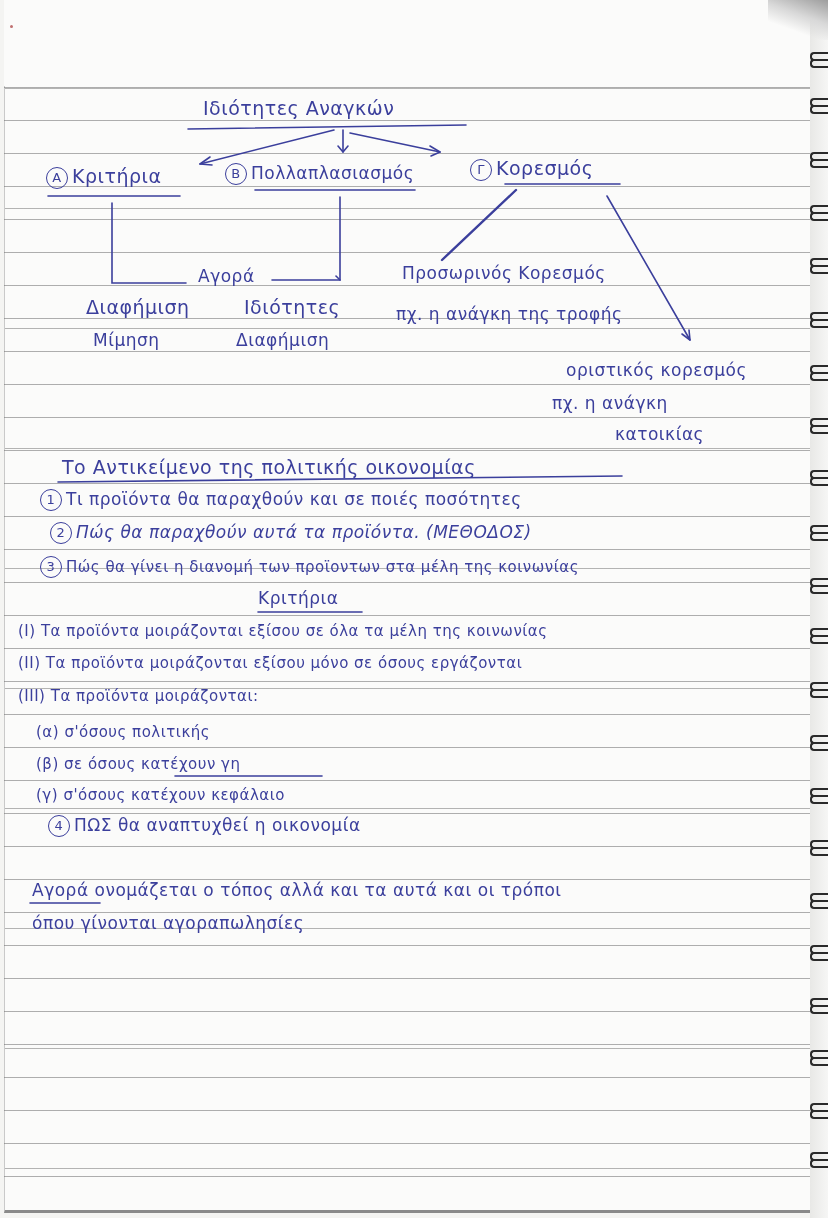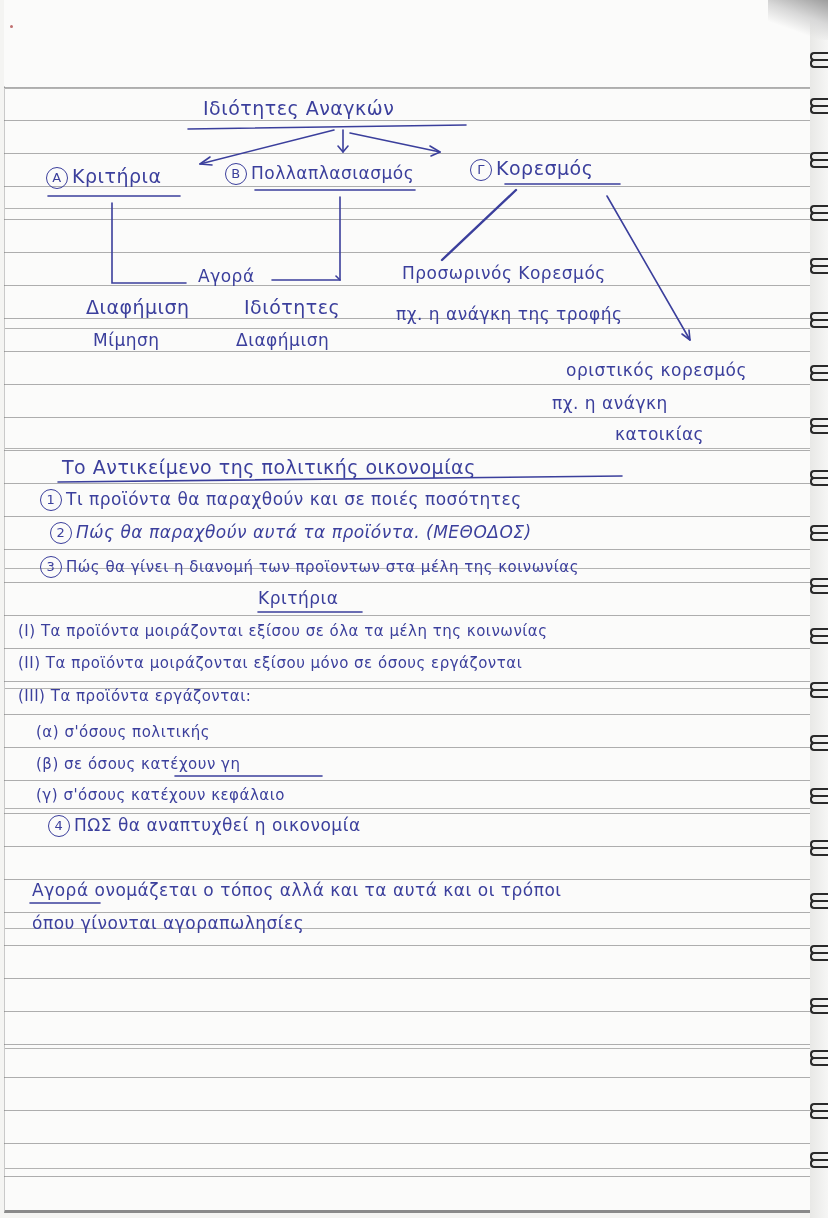--- a/index.html
+++ b/index.html
@@ -221,21 +221,21 @@
 
 <div class="ink md" style="left:258px;top:588px">Κριτήρια</div>
 
 <div class="ink sm" style="left:18px;top:622px">
   <span>(I)</span> <span>Τα προϊόντα μοιράζονται εξίσου σε όλα τα μέλη της κοινωνίας</span>
 </div>
 <div class="ink sm" style="left:18px;top:654px">
   <span>(II)</span> <span>Τα προϊόντα μοιράζονται εξίσου μόνο σε όσους εργάζονται</span>
 </div>
 <div class="ink sm" style="left:18px;top:687px">
-  <span>(III)</span> <span>Τα προϊόντα εργάζονται:</span>
+  <span>(III)</span> <span>Τα προϊόντα μοιράζονται:</span>
 </div>
 
 <div class="ink sm" style="left:36px;top:723px">
   <span>(α)</span> <span>σ'όσους πολιτικής</span>
 </div>
 <div class="ink sm" style="left:36px;top:755px">
   <span>(β)</span> <span>σε όσους κατέχουν γη</span>
 </div>
 <div class="ink sm" style="left:36px;top:786px">
   <span>(γ)</span> <span>σ'όσους κατέχουν κεφάλαιο</span>

